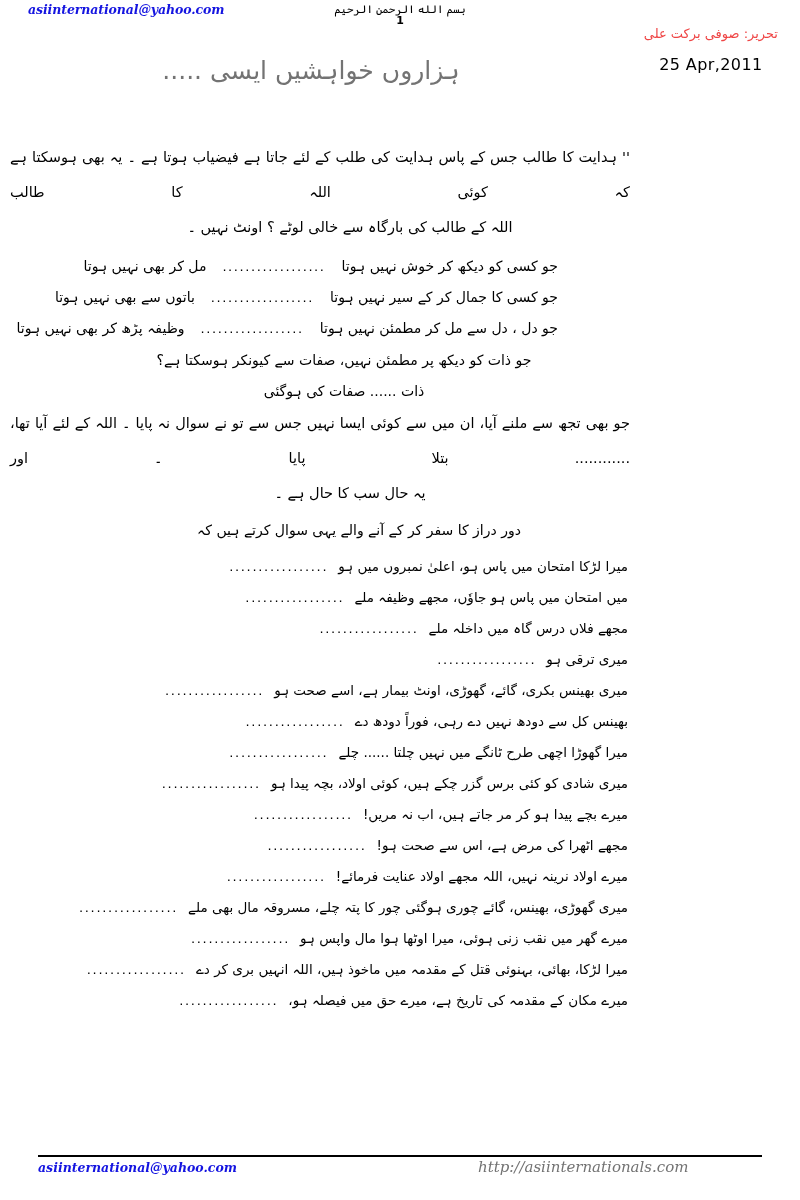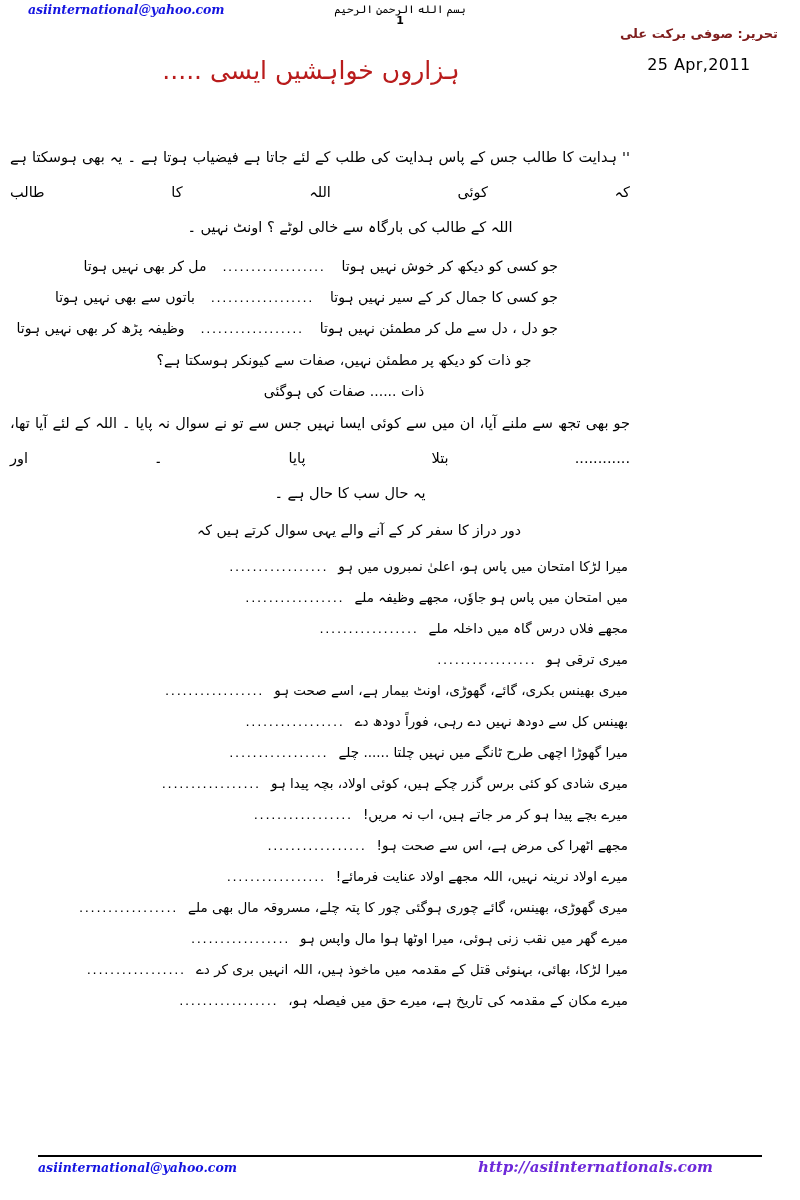--- a/index.html
+++ b/index.html
@@ -68,22 +68,21 @@
     top: 26px;
     right: 22px;
     text-align: center;
     direction: rtl;
   }
   .byline-author {
     font-family: "DejaVu Sans", sans-serif;
     font-size: 13px;
     line-height: 1.25;
     white-space: nowrap;
-    color: #7f1d1d;
-    font-weight: bold;
+    color: #ef4444;
   }
   .byline-date {
     direction: ltr;
     font-family: "DejaVu Sans", "Liberation Sans", sans-serif;
     font-size: 16px;
     line-height: 1.3;
     color: #000;
     text-align: center;
     letter-spacing: 0.4px;
     margin-top: 13px;
@@ -91,21 +90,21 @@
   .title {
     position: absolute;
     top: 56px;
     left: 0;
     width: 652px;
     text-align: center;
     direction: rtl;
     font-family: "DejaVu Sans", sans-serif;
     font-size: 25px;
     font-weight: normal;
-    color: #b91c1c;
+    color: #737373;
   }
   .title-inner {
     display: inline-block;
     padding-right: 30px;
   }
 
   
   .body {
     position: absolute;
     top: 140px;
@@ -233,23 +232,23 @@
     color: #1414e0;
     white-space: nowrap;
   }
   .footer-url {
     position: absolute;
     top: 10px;
     left: 478px;
     direction: ltr;
     font-family: "DejaVu Serif", "Liberation Serif", serif;
     font-style: italic;
-    font-weight: bold;
+    font-weight: normal;
     font-size: 15px;
-    color: #6d28d9;
+    color: #737373;
     white-space: nowrap;
   }
 </style>
 </head>
 <body>
 
 <div class="page">
 
   <div class="header">
     <div class="header-email">asiinternational@yahoo.com</div>

